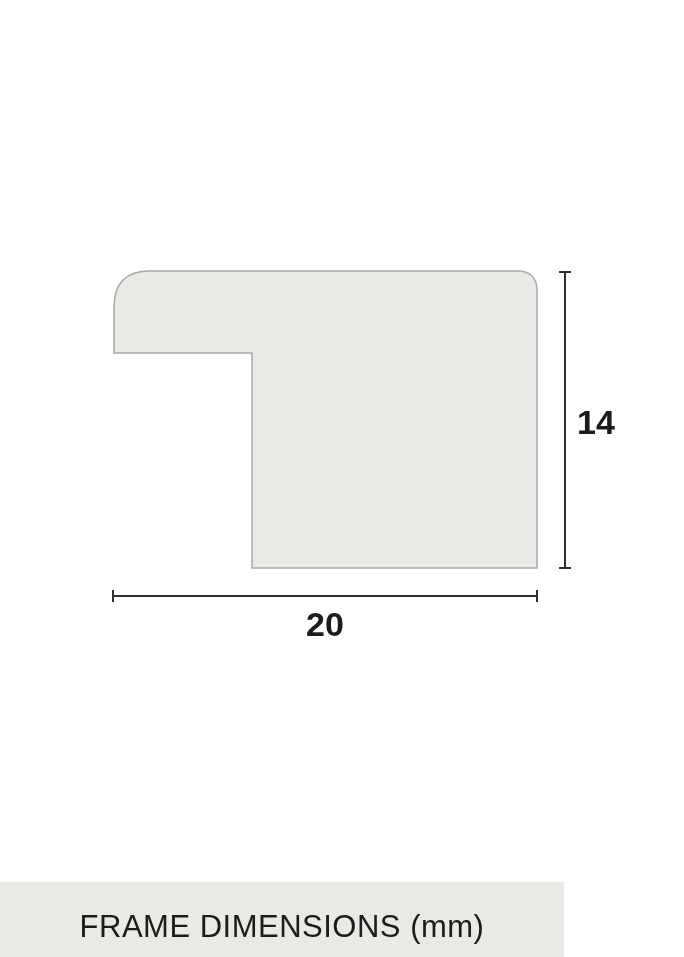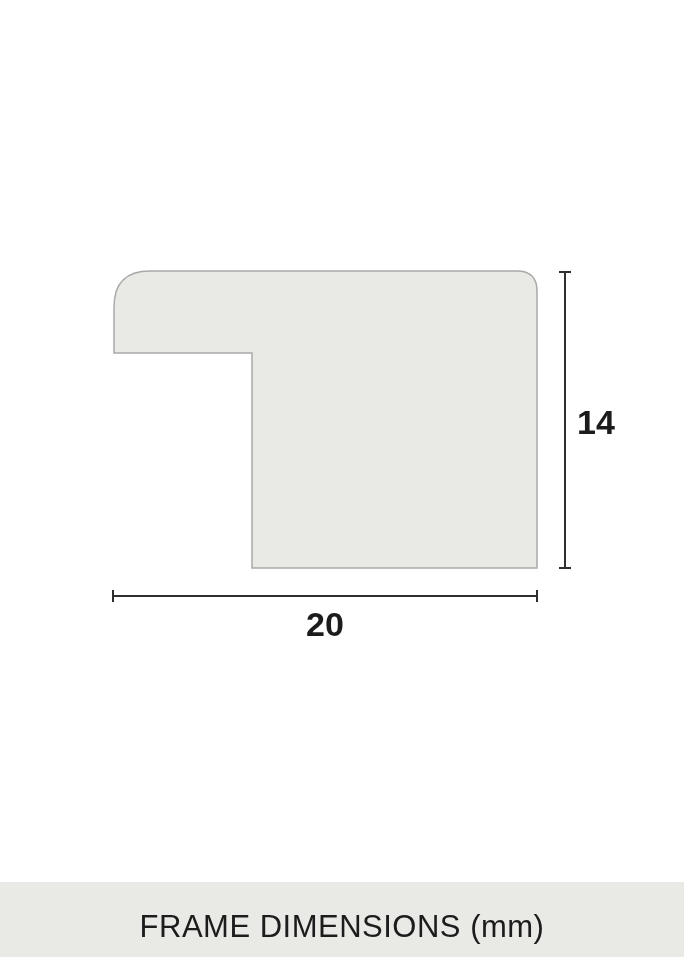--- a/index.html
+++ b/index.html
@@ -34,21 +34,21 @@
   .dim-label {
     font-family: "Liberation Sans", sans-serif;
     font-weight: bold;
     font-size: 34px;
     fill: #1c1c1c;
   }
   .footer-bar {
     position: absolute;
     left: 0;
     top: 882px;
-    width: 684px;
+    width: 564px;
     height: 75px;
     background: #e9e9e5;
     box-sizing: border-box;
     display: flex;
     justify-content: center;
     align-items: flex-start;
     padding-top: 29px;
   }
   .footer-caption {
     font-family: "Liberation Sans", sans-serif;

